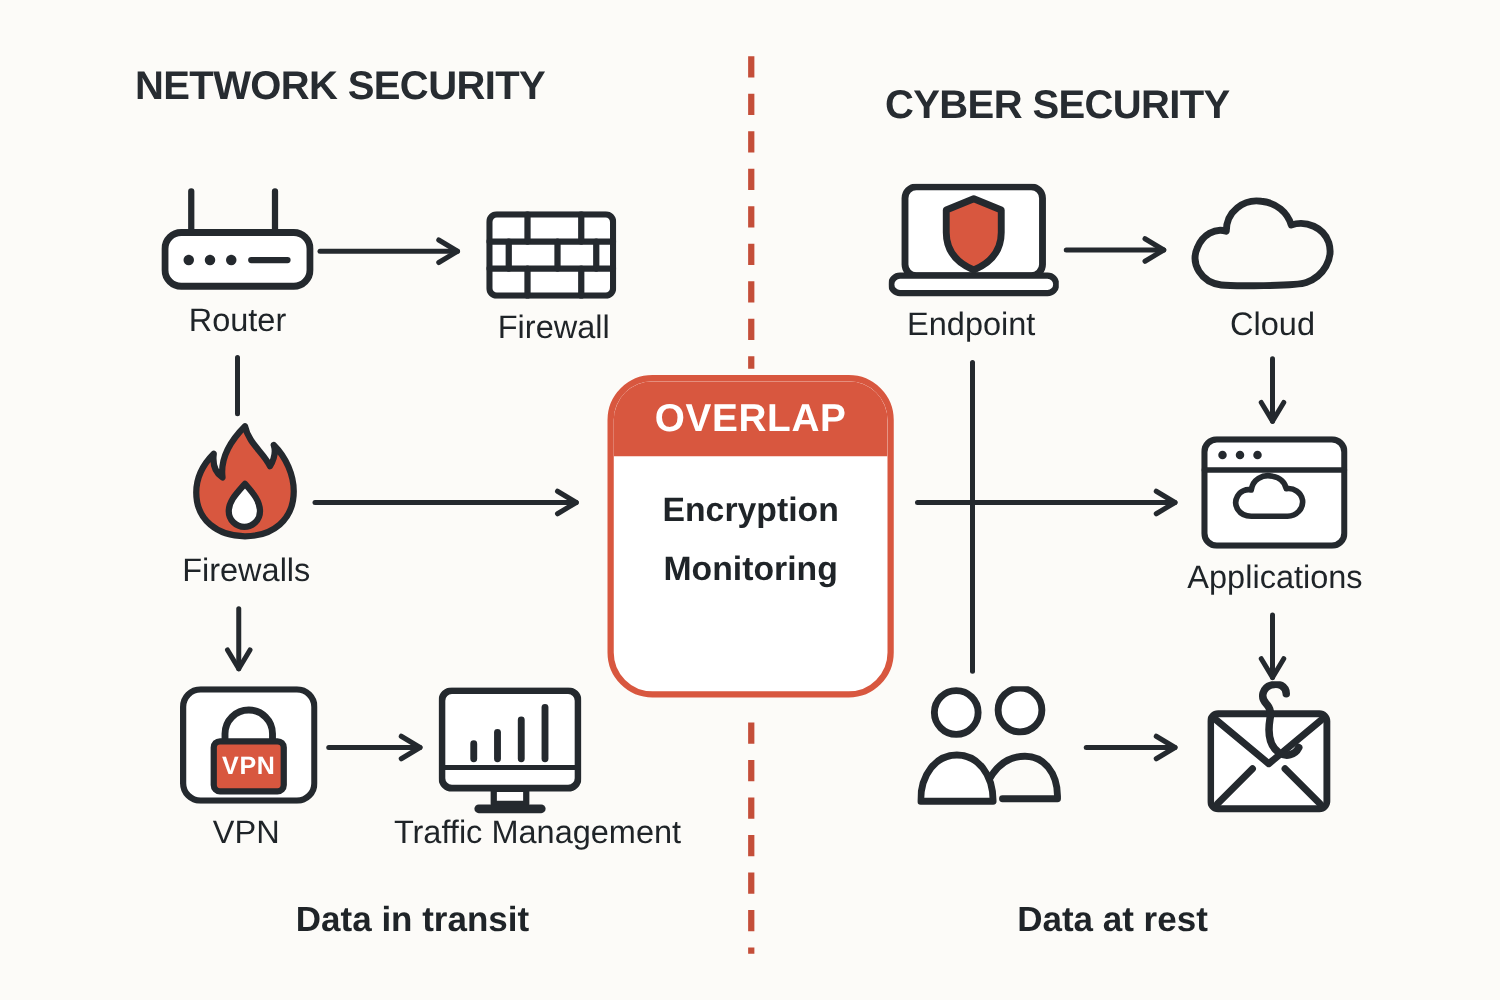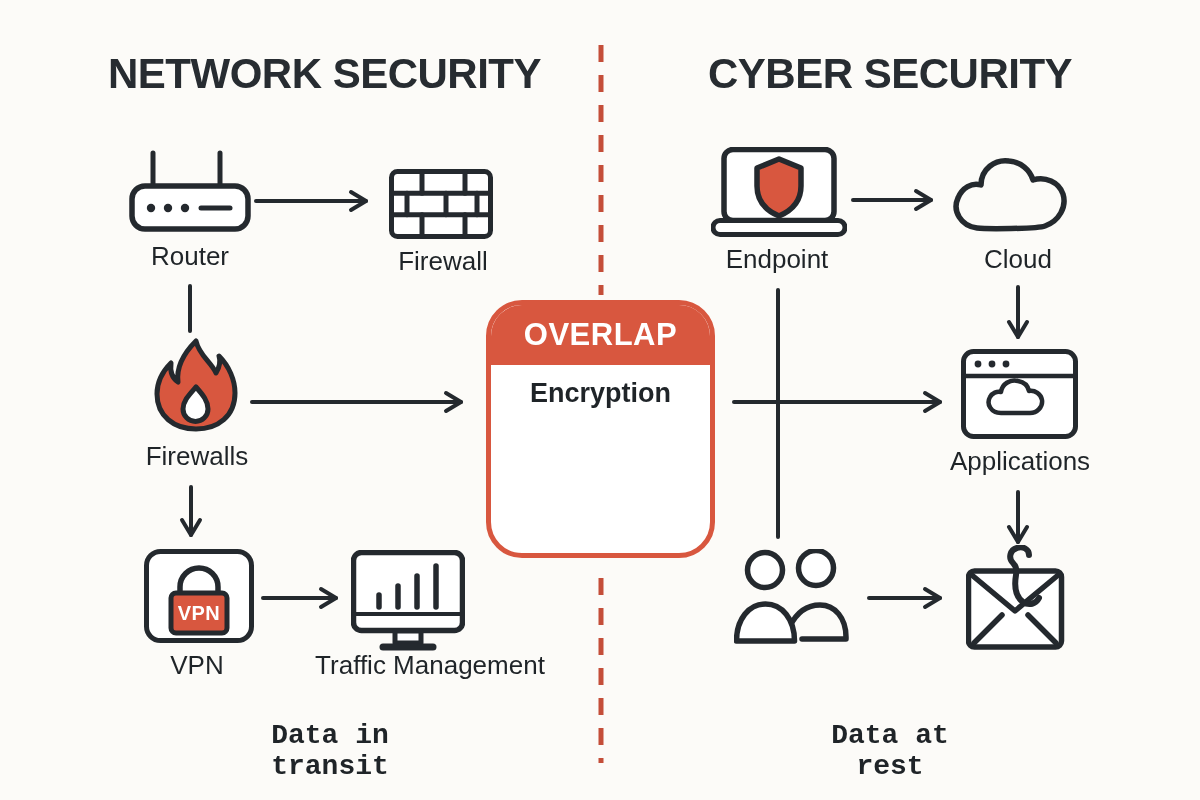--- a/index.html
+++ b/index.html
@@ -13,46 +13,46 @@
   html,body{width:1200px;height:800px;overflow:hidden}
   body{
     background:var(--background);
     font-family:"Liberation Sans", sans-serif;
     color:var(--ink);
     position:relative;
   }
   .canvas{position:absolute;inset:0;width:1200px;height:800px}
   .abs{position:absolute}
   .title{
-    font-size:42px;font-weight:bold;letter-spacing:-0.5px;
+    font-size:32px;font-weight:bold;letter-spacing:-0.5px;
     color:#272C31;white-space:nowrap;
   }
   .label{
     font-size:26px;font-weight:normal;line-height:1.12;
     text-align:center;color:#1F2428;white-space:pre-line;
   }
   .footer-label{
-    font-size:28px;font-weight:bold;text-align:center;color:#1F2428;font-family:Liberation Mono, monospace;
+    font-size:28px;font-weight:bold;text-align:center;color:#1F2428;
   }
   .overlap-box{
     border:5px solid var(--accent);
     border-radius:36px;
     background:var(--panel);
     overflow:hidden;
     display:flex;flex-direction:column;
   }
   .overlap-header{
     background:var(--accent);
     height:60px;flex:0 0 60px;
     display:flex;align-items:center;justify-content:center;
     color:#FFFFFF;font-size:31px;font-weight:bold;letter-spacing:0.5px;
   }
   .overlap-body{
     flex:1;display:flex;flex-direction:column;align-items:center;
-    padding-top:14px;gap:17px;
+    padding-top:29px;gap:17px;
   }
   .overlap-item{
     font-size:27px;font-weight:bold;line-height:1.1;
     text-align:center;color:#1F2428;white-space:pre-line;
   }
   .vpn-badge{
     position:absolute;left:27px;top:44px;width:56px;height:40px;
     display:flex;align-items:center;justify-content:center;
     color:#FFFFFF;font-size:20px;font-weight:bold;letter-spacing:0.5px;
   }
@@ -83,21 +83,21 @@
     <path class="conn" d="M263 598 H336" marker-end="url(#ah)"></path>
     <path class="conn" d="M853 200 H931" marker-end="url(#ah)"></path>
     <path class="conn" d="M778 290 V537"></path>
     <path class="conn" d="M1018 287 V337" marker-end="url(#ah)"></path>
     <path class="conn" d="M734 402 H940" marker-end="url(#ah)"></path>
     <path class="conn" d="M1018 492 V542" marker-end="url(#ah)"></path>
     <path class="conn" d="M869 598 H940" marker-end="url(#ah)"></path>
   </svg>
 
   <div class="abs title" style="left:108px;top:50px">NETWORK SECURITY</div>
-  <div class="abs title" style="left:708px;top:50px">CYBER SECURITY</div>
+  <div class="abs title" style="left:708px;top:65px">CYBER SECURITY</div>
 
   <svg class="abs" style="left:129px;top:150px" width="122" height="82" viewBox="0 0 122 82">
     <path class="stk" style="stroke-width:5" d="M24 3 V36 M91 3 V36"></path>
     <rect class="stk fill-panel" style="stroke-width:5.5" x="3" y="36" width="116" height="43" rx="13"></rect>
     <circle class="fill-ink" cx="22" cy="58" r="4.2"></circle>
     <circle class="fill-ink" cx="39" cy="58" r="4.2"></circle>
     <circle class="fill-ink" cx="56" cy="58" r="4.2"></circle>
     <path class="stk" style="stroke-width:5" d="M72 58 H101"></path>
   </svg>
 
@@ -176,16 +176,17 @@
 
   <div class="abs label" style="left:707px;top:245px;width:140px">Endpoint</div>
   <div class="abs label" style="left:958px;top:245px;width:120px">Cloud</div>
   <div class="abs label" style="left:940px;top:447px;width:160px">Applications</div>
   <div class="abs footer-label" style="left:790px;top:720px;width:200px">Data at rest</div>
 
   <div class="abs overlap-box" style="left:486px;top:300px;width:229px;height:258px">
     <div class="overlap-header">OVERLAP</div>
     <div class="overlap-body">
       <div class="overlap-item">Encryption</div>
+      <div class="overlap-item">Monitoring</div>
     </div>
   </div>
 
 </div>
 
 </body></html>

